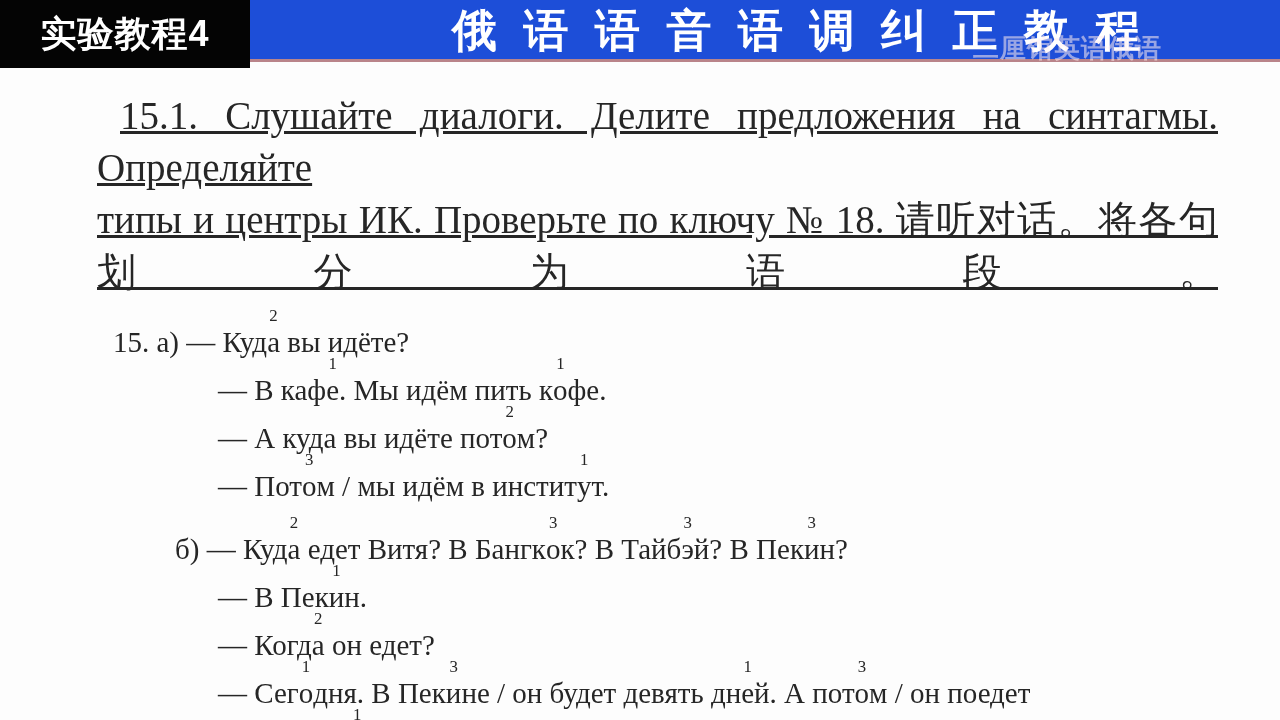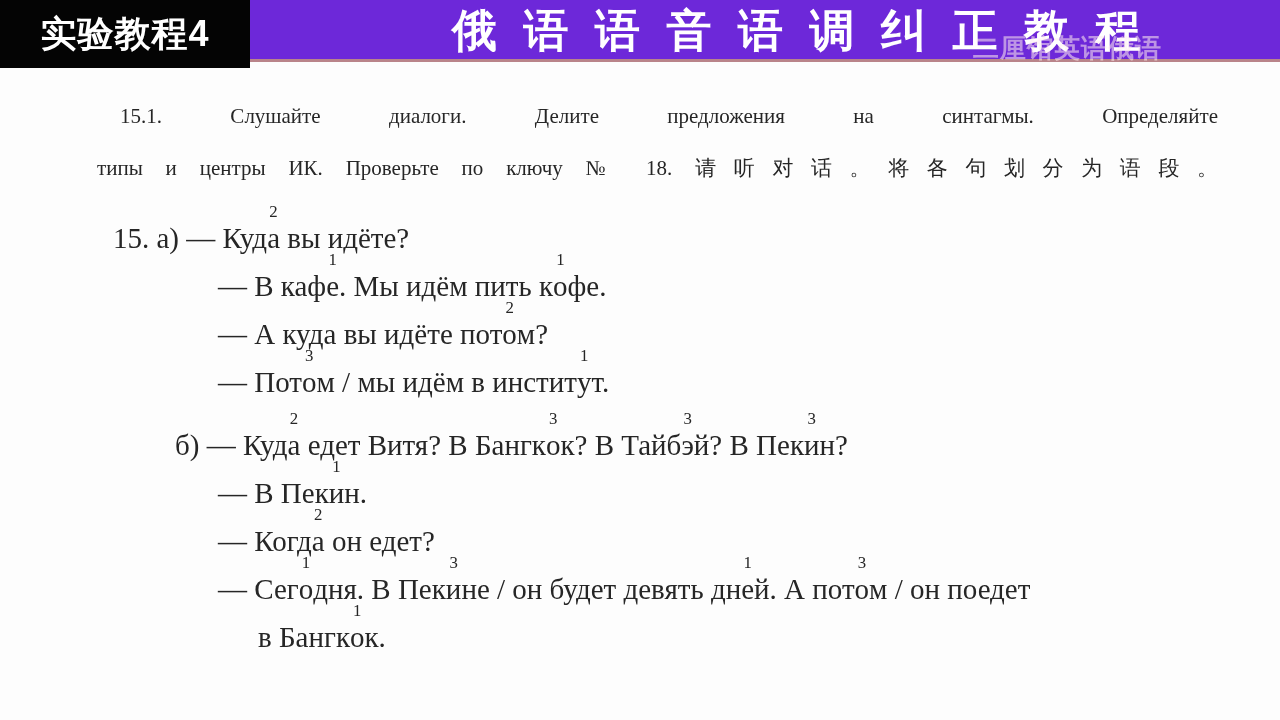--- a/index.html
+++ b/index.html
@@ -9,21 +9,21 @@
     font-family: "Liberation Serif", "DejaVu Serif", serif;
     color: #262626;
     position: relative;
   }
 
   
   .header {
     position: relative;
     width: 1280px;
     height: 62px;
-    background: #6d28d9;
+    background: #1d4ed8;
     border-bottom: 3px solid #b9848a;
   }
   .badge {
     position: absolute;
     left: 0; top: 0;
     width: 250px; height: 68px;
     background: #040404;
     z-index: 3;
     display: flex; align-items: center; justify-content: center;
   }
@@ -67,22 +67,23 @@
     letter-spacing: 0px;
     z-index: 4;
   }
 
   
   .content { padding-top: 28px; }
 
   .intro {
     margin-left: 97px;
     margin-right: 62px;
-    font-size: 21px;
+    font-size: 39px;
     line-height: 52px;
+    text-decoration: underline;
   }
   .intro .iline { white-space: nowrap; }
   .intro .just {
     white-space: normal;
     text-align: justify;
     text-align-last: justify;
   }
   .intro .first { text-indent: 23px; }
 
   .dialogue {

